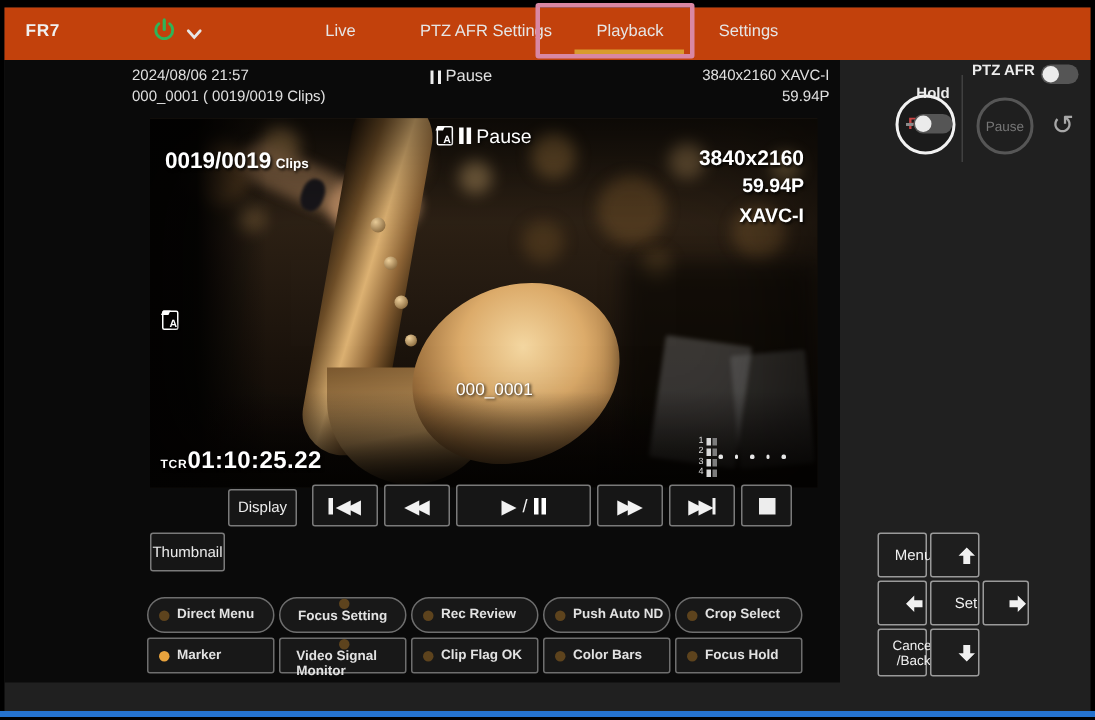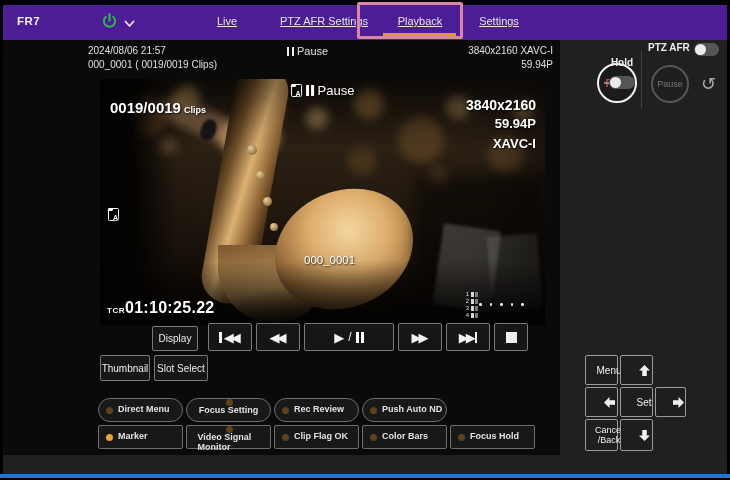--- a/index.html
+++ b/index.html
@@ -6,24 +6,24 @@
   html,body { background:#000; }
   .screen {
     position:relative; width:730px; height:480px; background:#000;
     overflow:hidden; font-family:"Liberation Sans", sans-serif;
     -webkit-font-smoothing:antialiased;
   }
   .content { position:absolute; left:3px; top:5px; width:724px; height:469px; background:#202020; }
   .bottom-line { position:absolute; left:0; top:474px; width:730px; height:4px; background:var(--bottom-blue,#2573cf); }
 
   
-  .topbar { position:absolute; left:0; top:0; width:724px; height:35px; background:#4c1d95; }
+  .topbar { position:absolute; left:0; top:0; width:724px; height:35px; background:#c2410c; }
   .brand { position:absolute; left:14px; top:10px; font-size:11.5px; color:#f0f0f0; letter-spacing:.4px; font-weight:bold; }
   .power-group { position:absolute; left:98px; top:7px; width:44px; height:22px; display:flex; align-items:center; gap:6px; cursor:pointer; }
-  .tab { position:absolute; top:10px; transform:translateX(-50%); font-size:11px; color:#e6e6e6; white-space:nowrap; cursor:pointer;text-decoration:underline; }
+  .tab { position:absolute; top:10px; transform:translateX(-50%); font-size:11px; color:#e6e6e6; white-space:nowrap; cursor:pointer; }
   .tab-underline { position:absolute; left:380px; top:28px; width:73px; height:3px; background:var(--accent-orange,#d99b2e); }
   .annotation-box { position:absolute; left:354px; top:-3px; width:106px; height:37px; border:3px solid var(--annotation-pink,#d987a3); border-radius:2px; z-index:20; pointer-events:none; }
   .topbar-icons { position:absolute; right:0; top:0; height:35px; }
   .toggle { position:relative; border-radius:7px; background:#555; cursor:pointer; }
   .toggle .knob { position:absolute; background:#ebebeb; border-radius:50%; }
 
   
   .playback-panel { position:absolute; left:0; top:35px; width:557px; height:415px; background:#0a0a0a; }
   .stat { position:absolute; font-size:10px; color:#e0e0e0; white-space:nowrap; }
   .stat-datetime { left:85px; top:5px; }
@@ -303,37 +303,40 @@
           <span class="tri">▶▶</span>
         </div>
       <div class="btn tp tp-next">
           <span class="tri">▶▶</span>
           <span class="tbar"></span>
         </div>
       <div class="btn tp tp-stop">
           <span class="stop-sq"></span>
         </div>
       <div class="btn t-thumb">Thumbnail</div>
-      <div class="btn t-slot">Slot Select</div>
 
       <div class="as-btn r1 c1">
           <span class="as-dot"></span>
           <span class="as-label">Direct Menu</span>
         </div>
       <div class="as-btn r1 c2">
           <span class="as-dot"></span>
           <span class="as-label">Focus Setting</span>
         </div>
       <div class="as-btn r1 c3">
           <span class="as-dot"></span>
           <span class="as-label">Rec Review</span>
         </div>
       <div class="as-btn r1 c4">
           <span class="as-dot"></span>
           <span class="as-label">Push Auto ND</span>
+        </div>
+      <div class="as-btn r1 c5">
+          <span class="as-dot"></span>
+          <span class="as-label">Crop Select</span>
         </div>
       <div class="as-btn r2 c1">
           <span class="as-dot on"></span>
           <span class="as-label">Marker</span>
         </div>
       <div class="as-btn r2 c2">
           <span class="as-dot"></span>
           <span class="as-label" style="width:62px;white-space:normal">Video Signal Monitor</span>
         </div>
       <div class="as-btn r2 c4">

